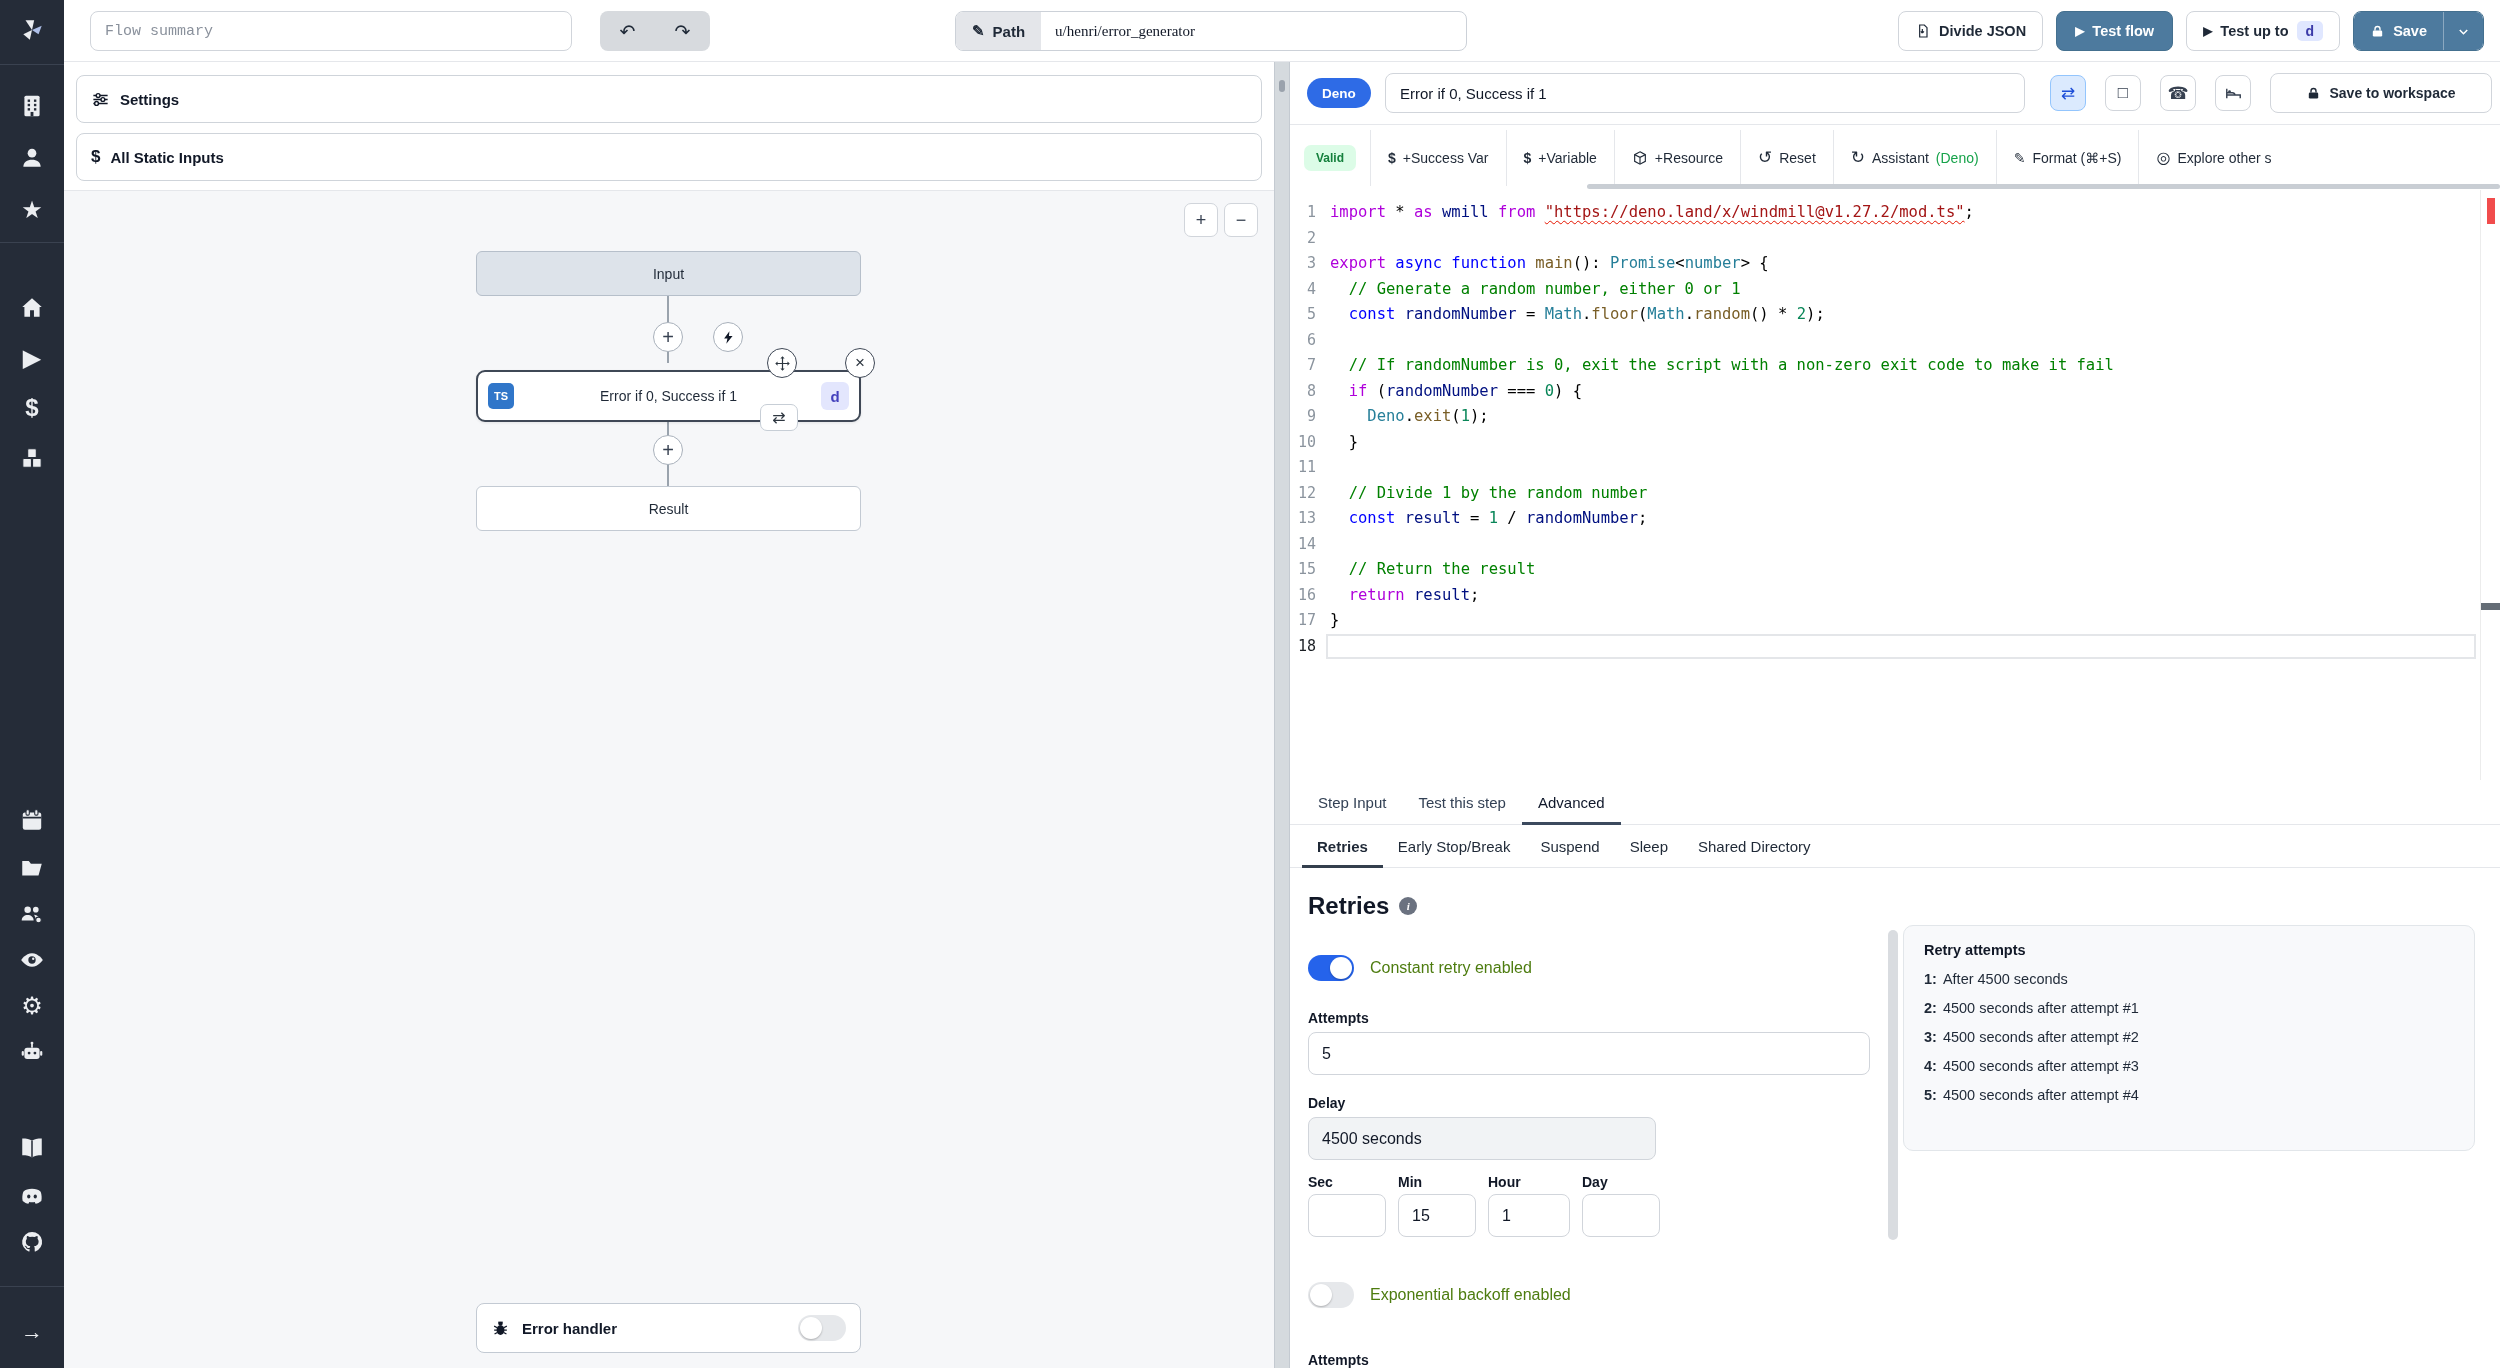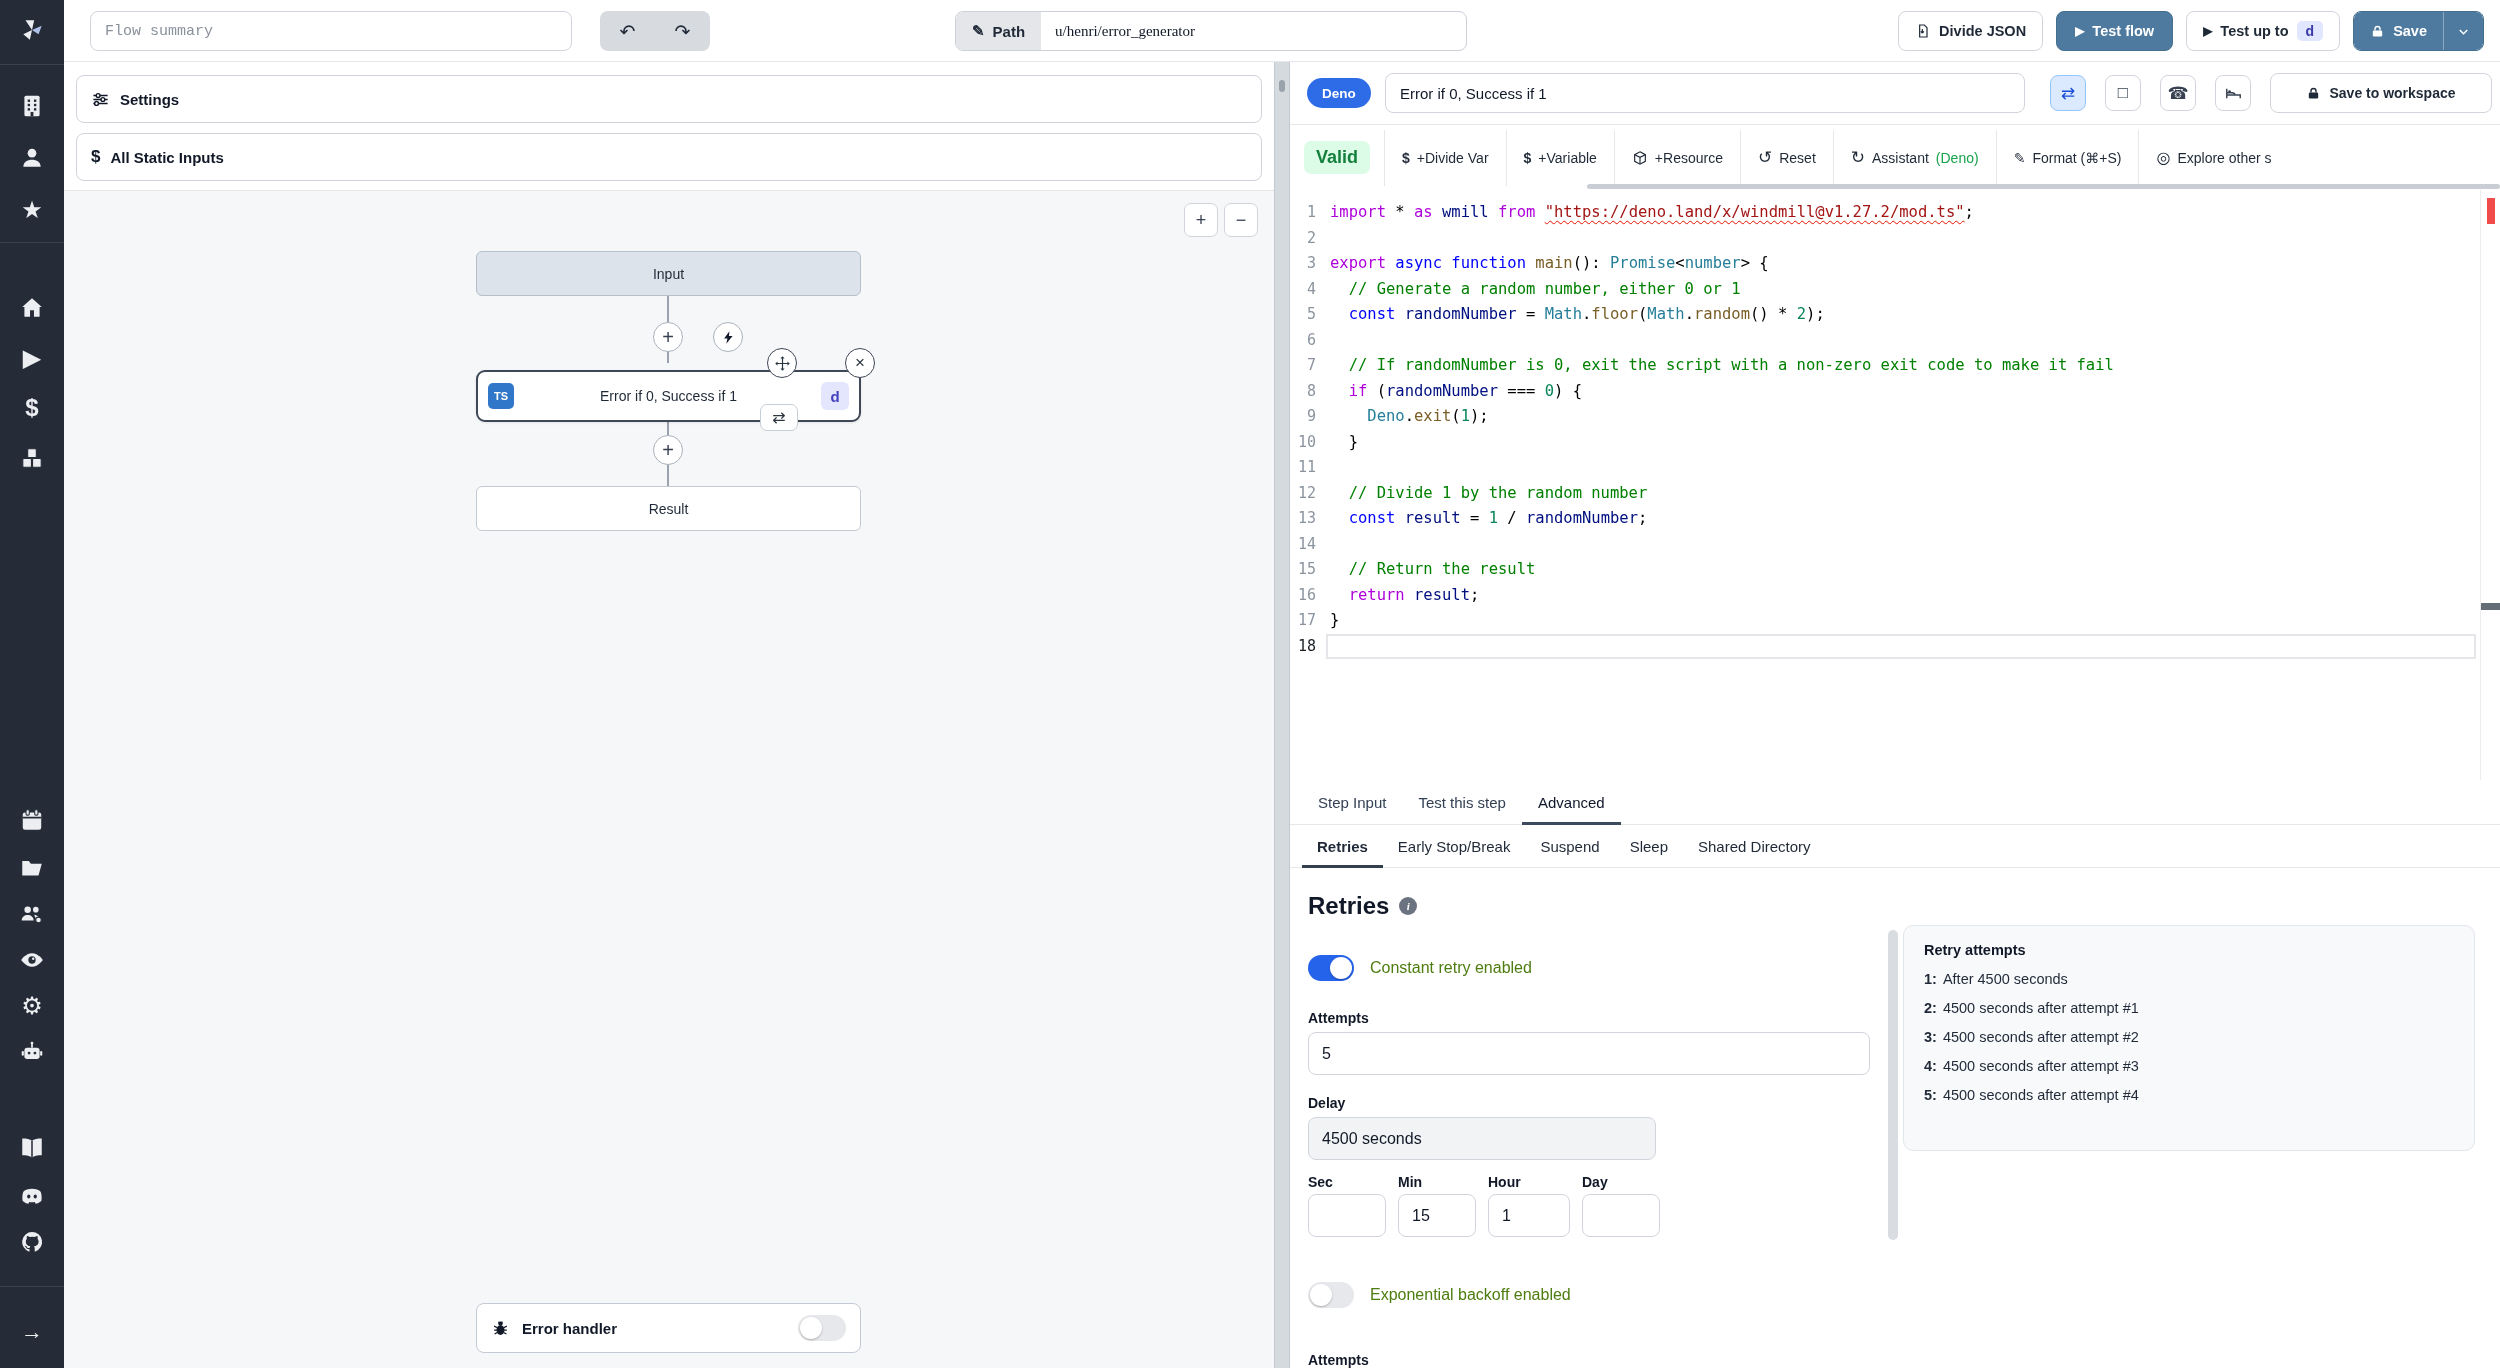--- a/index.html
+++ b/index.html
@@ -66,21 +66,21 @@
   
   #right-panel { position:absolute; left:1290px; top:62px; right:0; height:1306px; background:#fff; }
   .rp-header { position:absolute; left:0; right:0; top:0; height:62px; }
   .deno-badge { position:absolute; left:17px; top:16px; height:30px; background:#2e6be6; color:#fff; border-radius:15px; font-weight:700; font-size:13.5px; display:flex; align-items:center; padding:0 15px; }
   .title-input { position:absolute; left:95px; top:11px; width:640px; height:40px; border:1px solid #d1d5db; border-radius:8px; padding:0 14px; font-size:15px; color:#111827; font-family:"Liberation Sans",sans-serif; }
   .hdr-icon { position:absolute; top:13px; width:36px; height:36px; border:1px solid #d1d5db; border-radius:8px; background:#fff; display:flex; align-items:center; justify-content:center; font-size:17px; color:#374151; cursor:pointer; }
   .hdr-icon.active { background:#dbeafe; border-color:#93c5fd; color:#1d4ed8; }
   .save-ws { position:absolute; left:980px; top:11px; width:222px; height:40px; border:1px solid #d1d5db; border-radius:8px; background:#fff; display:flex; align-items:center; justify-content:center; gap:8px; font-weight:700; font-size:14px; color:#1f2937; cursor:pointer; }
 
   .rp-toolbar { position:absolute; left:0; right:0; top:62px; height:66px; border-top:1px solid #e5e7eb; display:flex; align-items:center; }
-  .valid-badge { margin:0 14px; background:#dcfce7; color:#15803d; font-weight:700; font-size:18px; padding:6px 12px; border-radius:7px; }
+  .valid-badge { margin:0 14px; background:#dcfce7; color:#15803d; font-weight:700; font-size:12px; padding:6px 12px; border-radius:7px; }
   .tbar-sep { width:1px; height:56px; background:#e5e7eb; flex:none; }
   .tbar-btn { display:flex; align-items:center; gap:7px; padding:0 17px; font-size:14px; color:#1f2937; white-space:nowrap; cursor:pointer; }
   .tbar-btn .green { color:#16a34a; }
   .tbar-scroll { position:absolute; left:297px; right:0; bottom:1px; height:5px; background:#c9ced4; border-radius:3px; }
 
   
   .editor { position:absolute; left:0; right:0; top:128px; height:590px; background:#fff; overflow:hidden; }
   #code-lines { padding-top:10px; }
   .cl { display:flex; height:25.5px; position:relative; }
   .ln { width:26px; flex:none; text-align:right; color:#8b949e; font-family:"DejaVu Sans Mono",monospace; font-size:15px; line-height:25.5px; }
@@ -367,21 +367,21 @@
         </svg>
       <span>Save to workspace</span>
     </div>
   </div>
 
   <div class="rp-toolbar">
     <span class="valid-badge">Valid</span>
     <div class="tbar-sep"></div>
     <div class="tbar-btn">
       <span style="font-weight:700">$</span>
-      <span>+Divide Var</span>
+      <span>+Success Var</span>
     </div>
     <div class="tbar-sep"></div>
     <div class="tbar-btn">
       <span style="font-weight:700">$</span>
       <span>+Variable</span>
     </div>
     <div class="tbar-sep"></div>
     <div class="tbar-btn">
       <svg width="16" height="16" viewBox="0 0 24 24">
           <path d="M12 2.8 20 7v10l-8 4.2L4 17V7z" fill="none" stroke="#1f2937" stroke-width="1.7"></path>

